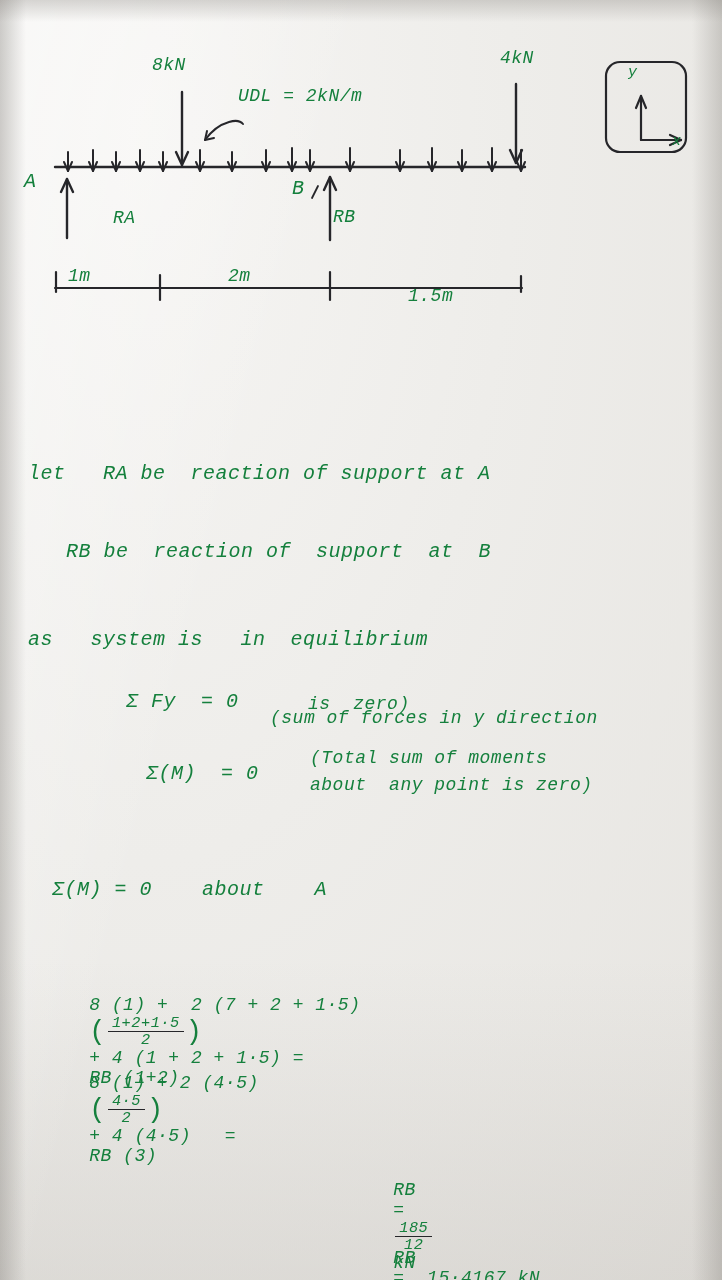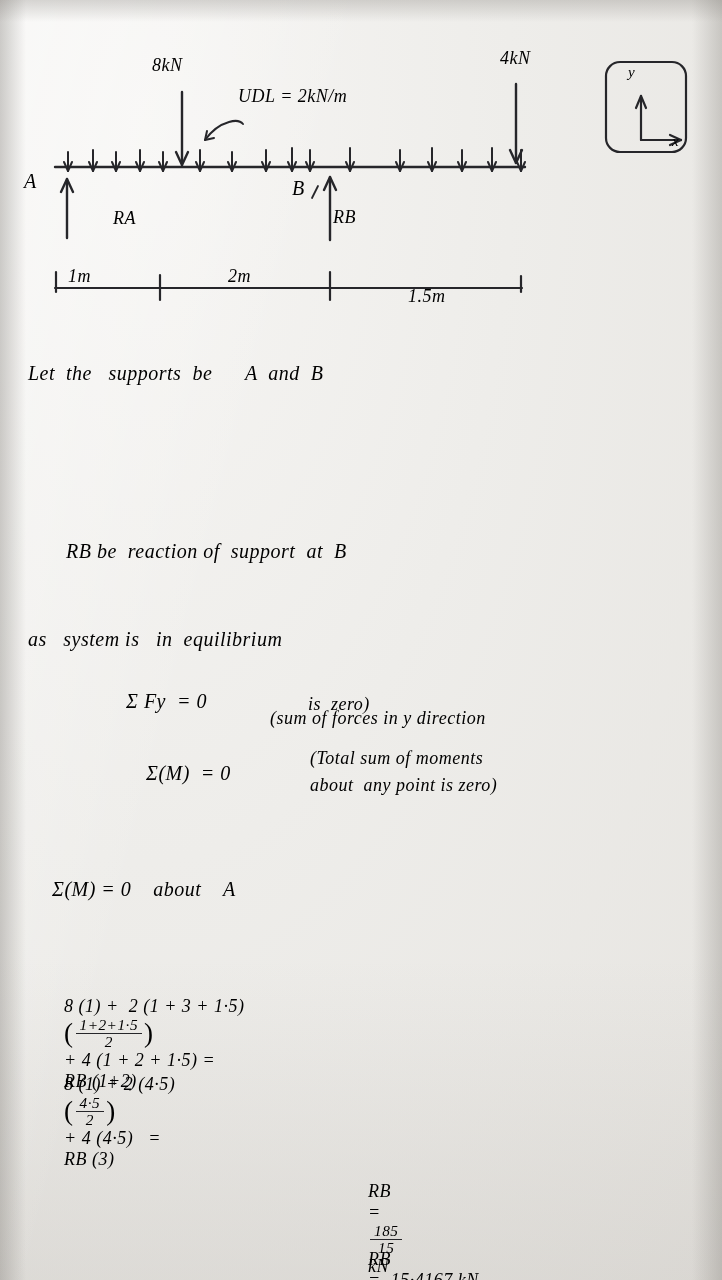--- a/index.html
+++ b/index.html
@@ -50,22 +50,22 @@
   }
 
   .sheet {
     position: absolute;
     inset: 0;
   }
 
   
   .hand {
     position: absolute;
-    color: #000000;
-    font-family: Liberation Serif, serif;
+    color: #15803d;
+    font-family: Liberation Mono, monospace;
     font-style: italic;
     white-space: pre;
     letter-spacing: 0.5px;
   }
   .hand.sm { font-size: 15px; }
   .hand.md { font-size: 18px; }
   .hand.lg { font-size: 20px; }
   .frac {
     display: inline-block;
     text-align: center;
@@ -231,52 +231,52 @@
   <div class="hand lg" style="left:24px; top:170px;">A</div>
   <div class="hand lg" style="left:292px; top:177px;">B</div>
   <div class="hand md" style="left:68px; top:208px;padding-left:45px;">RA</div>
   <div class="hand md" style="left:333px; top:207px;">RB</div>
   <div class="hand md" style="left:68px; top:266px;">1m</div>
   <div class="hand md" style="left:228px; top:266px;">2m</div>
   <div class="hand md" style="left:408px; top:262px;margin-top:24px;">1.5m</div>
   <div class="hand sm" style="left:628px; top:64px;">y</div>
   <div class="hand sm" style="left:672px; top:133px;">x</div>
 
-  <div class="hand lg" style="left:28px; top:362px;">Let  the   supports  be      A  and  B</div>
+  <div class="hand lg" style="left:28px; top:462px;">let   RA be  reaction of support at A</div>
   <div class="hand lg" style="left:66px; top:540px;">RB be  reaction of  support  at  B</div>
   <div class="hand lg" style="left:28px; top:628px;">as   system is   in  equilibrium</div>
 
   <div class="hand lg" style="left:126px; top:690px;">Σ Fy  = 0</div>
   <div class="hand md" style="left:270px; top:708px;text-align:right;">(sum of forces in y direction</div>
   <div class="hand md" style="left:308px; top:694px;">is  zero)</div>
 
   <div class="hand lg" style="left:146px; top:762px;">Σ(M)  = 0</div>
   <div class="hand md" style="left:310px; top:775px;">about  any point is zero)</div>
   <div class="hand md" style="left:310px; top:748px;">(Total sum of moments</div>
 
   <div class="hand lg" style="left:52px; top:878px;">Σ(M) = 0    about    A</div>
 
   <div class="hand md" style="left:44px; top:975px;">
-    <span>8 (1) +  2 (1 + 3 + 1·5)</span>
+    <span>8 (1) +  2 (7 + 2 + 1·5)</span>
     <span class="paren-big">(</span><span class="frac"><span class="num">1+2+1·5</span><span class="den">2</span></span><span class="paren-big">)</span>
     <span>+ 4 (1 + 2 + 1·5) =</span>
     <span>RB (1+2)</span>
   </div>
 
   <div class="hand md" style="left:44px; top:1053px;">
     <span>8 (1) + 2 (4·5)</span>
     <span class="paren-big">(</span><span class="frac"><span class="num">4·5</span><span class="den">2</span></span><span class="paren-big">)</span>
     <span>+ 4 (4·5)   =</span>
     <span>RB (3)</span>
   </div>
 
   <div class="hand md" style="left:348px; top:1160px;">
     <span>RB</span>
     <span>=</span>
-    <span class="frac"><span class="num">185</span><span class="den">15</span></span>
+    <span class="frac"><span class="num">185</span><span class="den">12</span></span>
     <span>kN</span>
   </div>
 
   <div class="hand md" style="left:348px; top:1228px;">
     <span>RB</span>
     <span>=  15·4167 kN</span>
   </div>
 
 </div>
 

